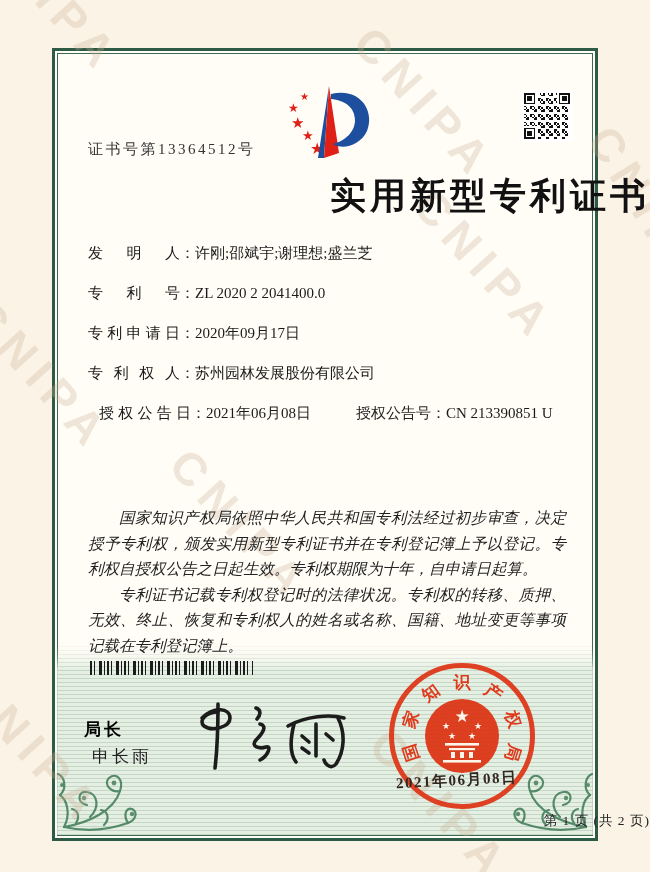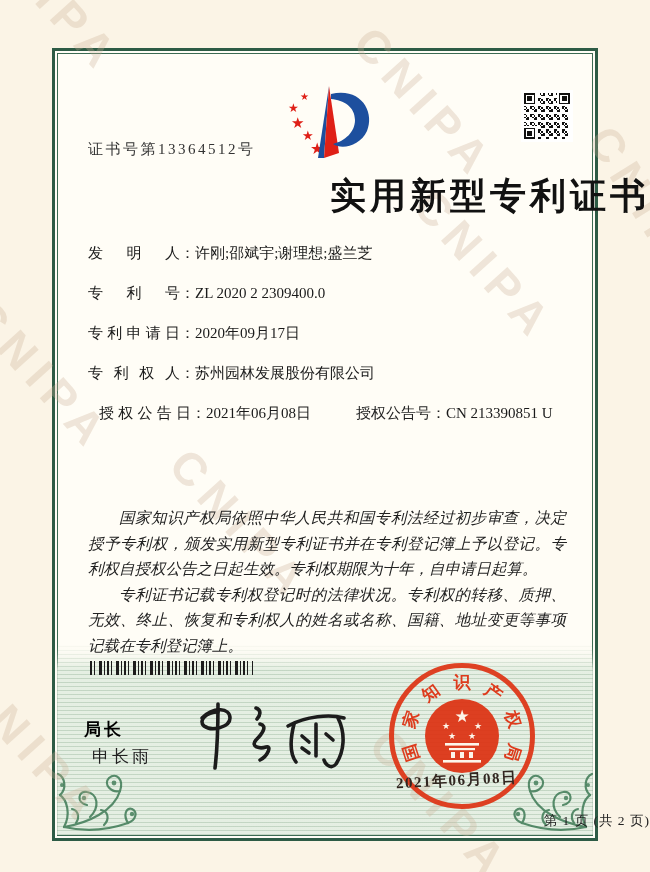--- a/index.html
+++ b/index.html
@@ -399,21 +399,21 @@
       </svg>
     </div>
 
     <div class="title">实用新型专利证书</div>
 
     <div class="fields">
       <div class="f-row">
         <span class="f-label">发明人</span><span class="f-colon">：</span><span class="f-value">许刚;邵斌宇;谢理想;盛兰芝</span>
       </div>
       <div class="f-row">
-        <span class="f-label">专利号</span><span class="f-colon">：</span><span class="f-value">ZL 2020 2 2309400.0</span>
+        <span class="f-label">专利号</span><span class="f-colon">：</span><span class="f-value">ZL 2020 2 2041400.0</span>
       </div>
       <div class="f-row">
         <span class="f-label">专利申请日</span><span class="f-colon">：</span><span class="f-value">2020年09月17日</span>
       </div>
       <div class="f-row">
         <span class="f-label">专利权人</span><span class="f-colon">：</span><span class="f-value">苏州园林发展股份有限公司</span>
       </div>
       <div class="grant-row">
         <div class="g1">
           <span class="f-label">授权公告日</span><span class="f-colon">：</span><span class="f-value">2021年06月08日</span>

